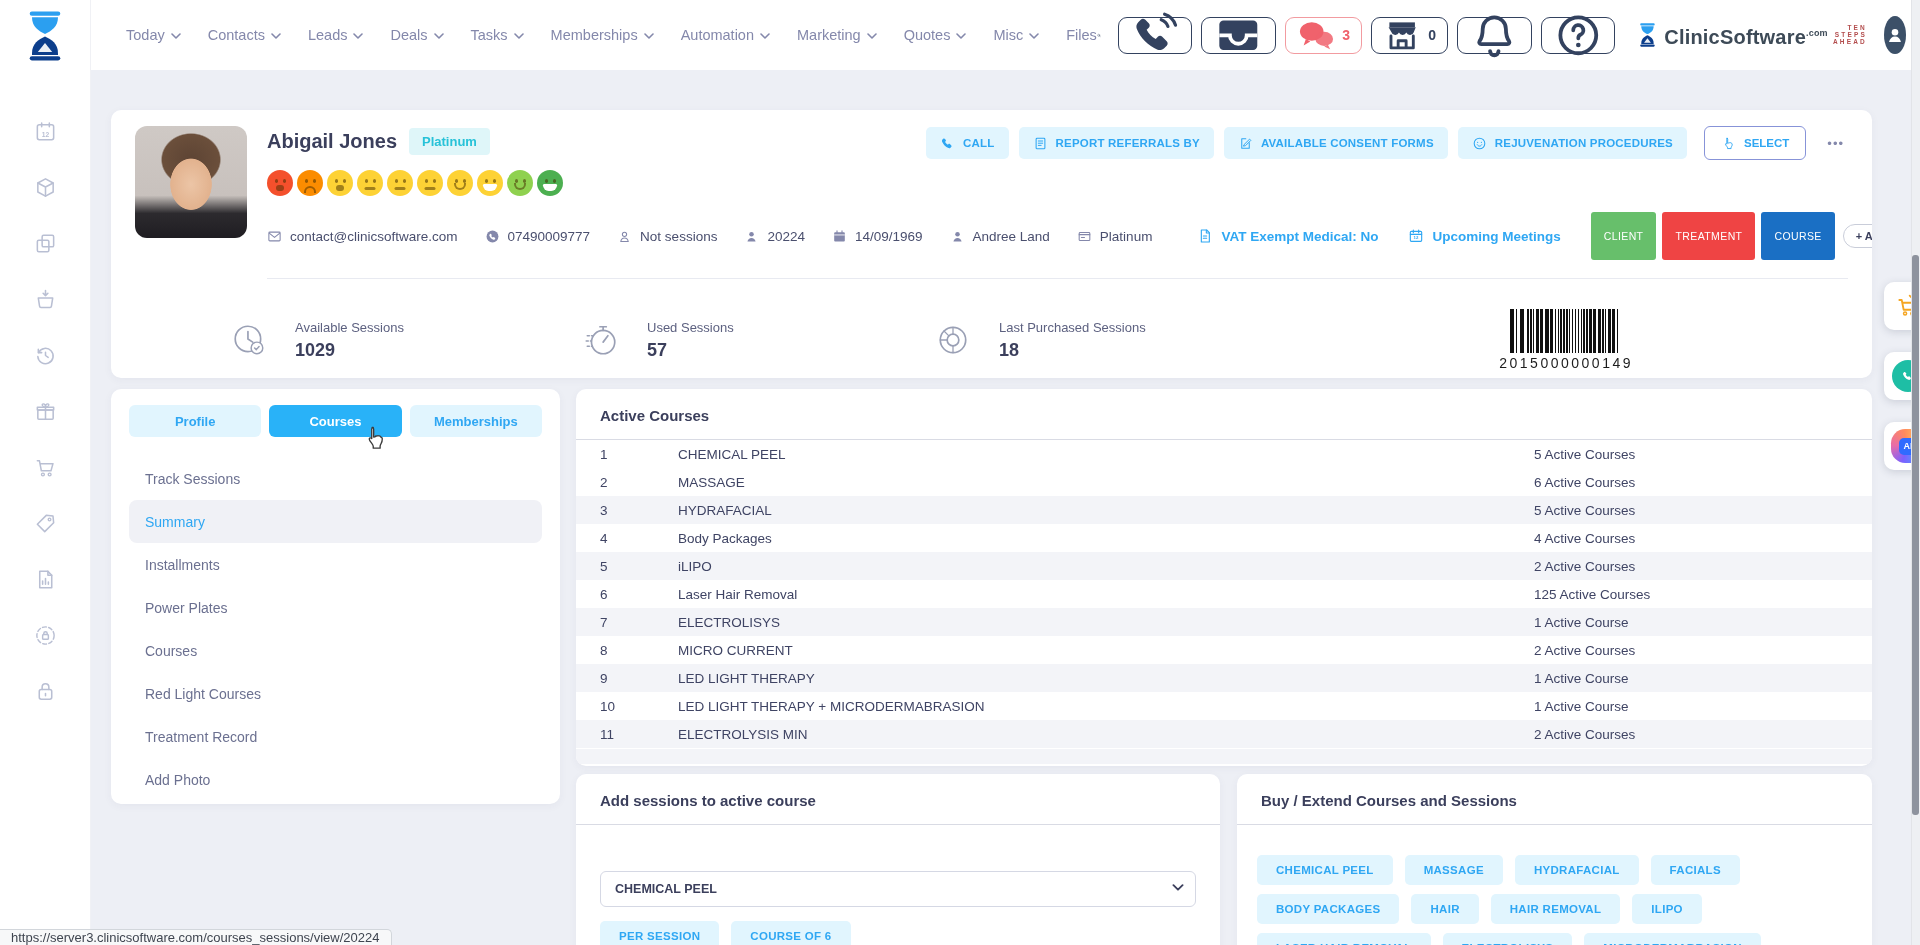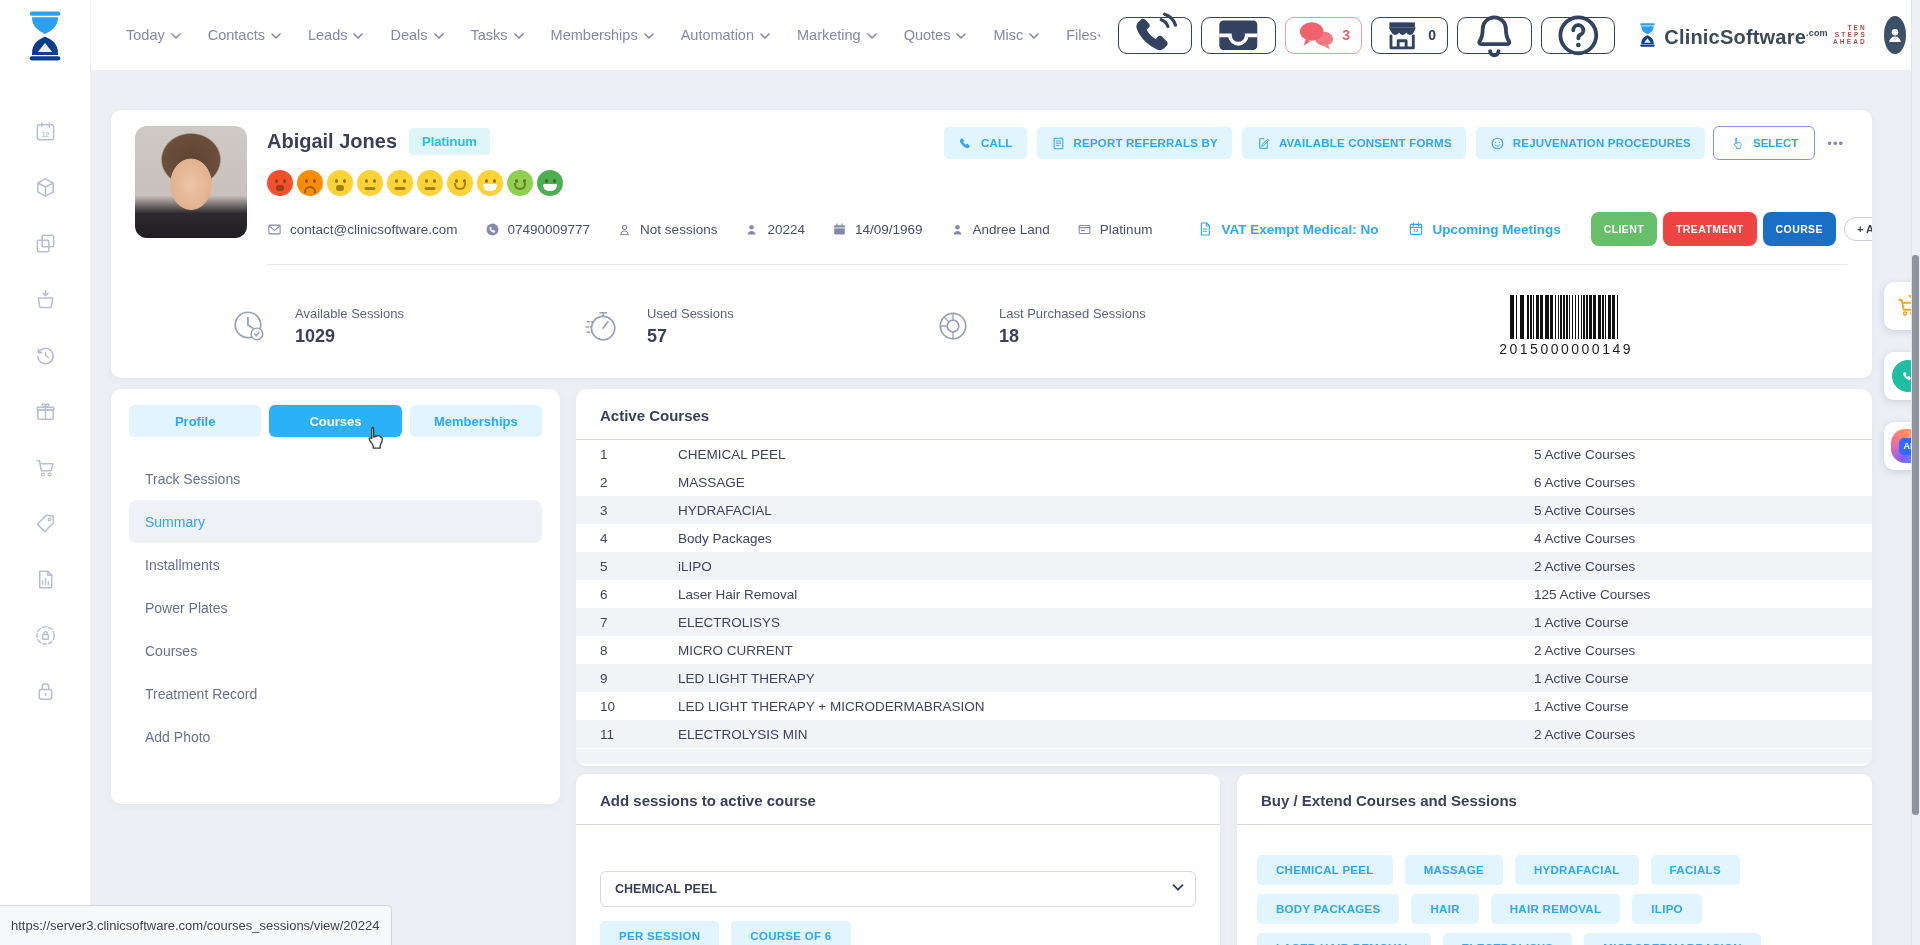--- a/index.html
+++ b/index.html
@@ -38,41 +38,41 @@
 .card-top{display:flex}
 .photo{width:112px;height:112px;border-radius:12px;flex:none;cursor:pointer;background:
  radial-gradient(34px 42px at 50% 52%,#ecc5a6 0%,#e2b28e 60%,rgba(0,0,0,0) 62%),
  radial-gradient(52px 46px at 50% 30%,#5d4434 0%,#6b4f3b 55%,rgba(0,0,0,0) 58%),
  linear-gradient(180deg,#cfc9c5 0%,#c8c1bd 62%,#2c2a2e 78%,#1f1d22 100%)}
 .ct-right{flex:1;margin-left:20px;min-width:0}
 .row1{display:flex;align-items:flex-start}
 .name-wrap{display:flex;align-items:center;gap:12px;margin-top:2px}
 .cname{font-size:20px;font-weight:bold;color:#3b3f5c}
 .tier{background:#dff6f9;color:#27c2d8;font-size:13px;font-weight:bold;padding:6px 13px;border-radius:4px}
-.actions{margin-left:auto;display:flex;gap:8px;align-items:center}
+.actions{margin-left:auto;display:flex;gap:17px;align-items:center}
 .act-btn{background:#e1f5fe;color:#2fa7f3;font-size:11.5px;font-weight:bold;letter-spacing:.2px;padding:0 14px;height:32px;border:none;border-radius:5px;display:flex;gap:8px;align-items:center;white-space:nowrap}
 .ic16{width:15px;height:15px;flex:none}
 .select-btn{background:#fff;border:1.5px solid #8793d8;color:#2fa7f3;font-size:11.5px;font-weight:bold;height:34px;padding:0 16px;border-radius:6px;display:flex;gap:8px;align-items:center}
 .more-btn{border:none;background:none;color:#8488ab;font-size:13px;letter-spacing:1px;padding:0 4px}
 .moods{display:flex;gap:4px;margin-top:10px}
 .mood{width:26px;height:26px;border-radius:50%;position:relative;flex:none;cursor:pointer}
 .mood::before{content:"";position:absolute;top:9px;left:7.5px;width:3px;height:3.5px;border-radius:50%;background:rgba(70,45,0,.55);box-shadow:8px 0 0 rgba(70,45,0,.55)}
 .mo{position:absolute;left:50%;transform:translateX(-50%)}
 .mo.open{width:8px;height:6px;border-radius:3px;background:rgba(70,45,0,.5);top:15px}
 .mo.frown{width:12px;height:7px;border:2px solid rgba(70,45,0,.5);border-bottom:none;border-radius:8px 8px 0 0;top:16px}
 .mo.flat{width:11px;height:2.5px;background:rgba(70,45,0,.5);border-radius:2px;top:17px}
 .mo.smile{width:12px;height:7px;border:2px solid rgba(70,45,0,.5);border-top:none;border-radius:0 0 9px 9px;top:13px}
 .mo.grin{width:14px;height:7px;background:#fff;border-radius:2px 2px 9px 9px;top:14px}
 .contact-row{display:flex;align-items:center;margin-top:16px;color:#4a4f6e;font-size:13.5px}
 .citem{display:flex;align-items:center;gap:8px;margin-right:27px;color:#4a4f6e;white-space:nowrap}
 .citem .ic15{width:15px;height:15px;color:#8488ab}
 .clink{display:flex;align-items:center;gap:8px;margin-right:30px;color:#2fa7f3;font-weight:bold;cursor:pointer;white-space:nowrap}
 .clink .ic15{width:16px;height:16px}
 .pills{display:flex;gap:6px;align-items:center}
-.pill{color:#fff;font-size:10.5px;font-weight:bold;letter-spacing:.4px;padding:11px 13px;border-radius:8px;cursor:pointer;white-space:nowrap}
+.pill{color:#fff;font-size:10.5px;font-weight:normal;letter-spacing:.4px;padding:18px 13px;border-radius:3px;cursor:pointer;white-space:nowrap}
 .addlabel{border:1px solid #c9cdd9;background:#fff;border-radius:13px;font-size:11px;font-weight:bold;color:#3b3f5c;padding:5px 12px;margin-left:8px;white-space:nowrap}
 .cdivider{border-top:1px solid #e8eaf1;margin-top:18px}
 .stats-row{display:flex;align-items:center;margin-top:30px;padding-left:96px}
 .stat{display:flex;gap:28px;width:352px;align-items:flex-start}
 .stat-ic{width:36px;height:36px;color:#9aa0b5;flex:none;margin-top:2px}
 .stat-lb{font-size:13px;color:#5d6180}
 .stat-v{font-size:18px;font-weight:bold;color:#3b3f5c;margin-top:5px}
 .bc-wrap{margin-left:auto;margin-right:215px;text-align:center}
 .barcode{display:flex;align-items:flex-end;height:44px;justify-content:center}
 .barcode span{display:inline-block;height:100%}
@@ -112,21 +112,21 @@
 #fb-ai{top:422px}
 .fb-ic{width:26px;height:26px}
 .wa-circ{width:32px;height:32px;border-radius:50%;background:#1ebea5;display:flex;align-items:center;justify-content:center}
 .wa-circ .fb-ic{width:22px;height:22px}
 .ai-blob{width:34px;height:34px;border-radius:42%;background:conic-gradient(from 200deg,#7b61ff,#e86ca8,#ff8a5e,#ffc65e,#4da3ff,#7b61ff);display:flex;align-items:center;justify-content:center}
 .ai-core{width:19px;height:17px;background:#2f6bff;border-radius:5px;color:#fff;font-size:9px;font-weight:bold;display:flex;align-items:center;justify-content:center}
 
 .sb-track{position:fixed;right:0;top:0;bottom:0;width:9px;background:#eef0f3;border-left:1px solid #e2e4e8;z-index:60}
 .sb-thumb{position:absolute;right:1px;top:255px;width:7px;height:560px;background:#8e939e;border-radius:3px}
 
-.statusbar{position:fixed;left:0;bottom:0;height:40px;background:#f7f8f9;border:1px solid #d2d6db;border-left:none;border-bottom:none;border-top-right-radius:5px;display:flex;align-items:center;padding:0 11px;font-size:13px;color:#3f4550;z-index:70;max-width:60%;white-space:nowrap}
+.statusbar{position:fixed;left:0;bottom:0;height:16px;background:#f7f8f9;border:1px solid #d2d6db;border-left:none;border-bottom:none;border-top-right-radius:5px;display:flex;align-items:center;padding:0 11px;font-size:13px;color:#3f4550;z-index:70;max-width:60%;white-space:nowrap}
 
 .cursor{position:fixed;left:362px;top:424px;width:27px;height:30px;z-index:80;pointer-events:none}
 </style>
 </head>
 <body>
 
 <aside class="leftbar">
   <div class="logo"><span class="ic"><svg viewBox="0 0 26 34">
           <rect x="3" y="1" width="20" height="2.8" rx="1.4" fill="#2b9ff0"></rect>
           <path d="M4.5 4.8h17c0 6.2-4.3 9-8.5 10.9-4.2-1.9-8.5-4.7-8.5-10.9z" fill="#2b9ff0"></path>
@@ -714,20 +714,21 @@
         <button class="tab active">Courses</button>
         <button class="tab">Memberships</button>
       </div>
     <div class="menu">
 
     <div class="mi">Track Sessions</div>
         <div class="mi active">Summary</div>
         <div class="mi">Installments</div>
         <div class="mi">Power Plates</div>
         <div class="mi">Courses</div>
+        <div class="mi">Red Light Courses</div>
         <div class="mi">Treatment Record</div>
         <div class="mi">Add Photo</div>
       </div>
   </section>
 
   <section class="panel ac-panel">
     <div class="panel-head">Active Courses</div>
     <div class="crows">
 
         <div class="crow">

